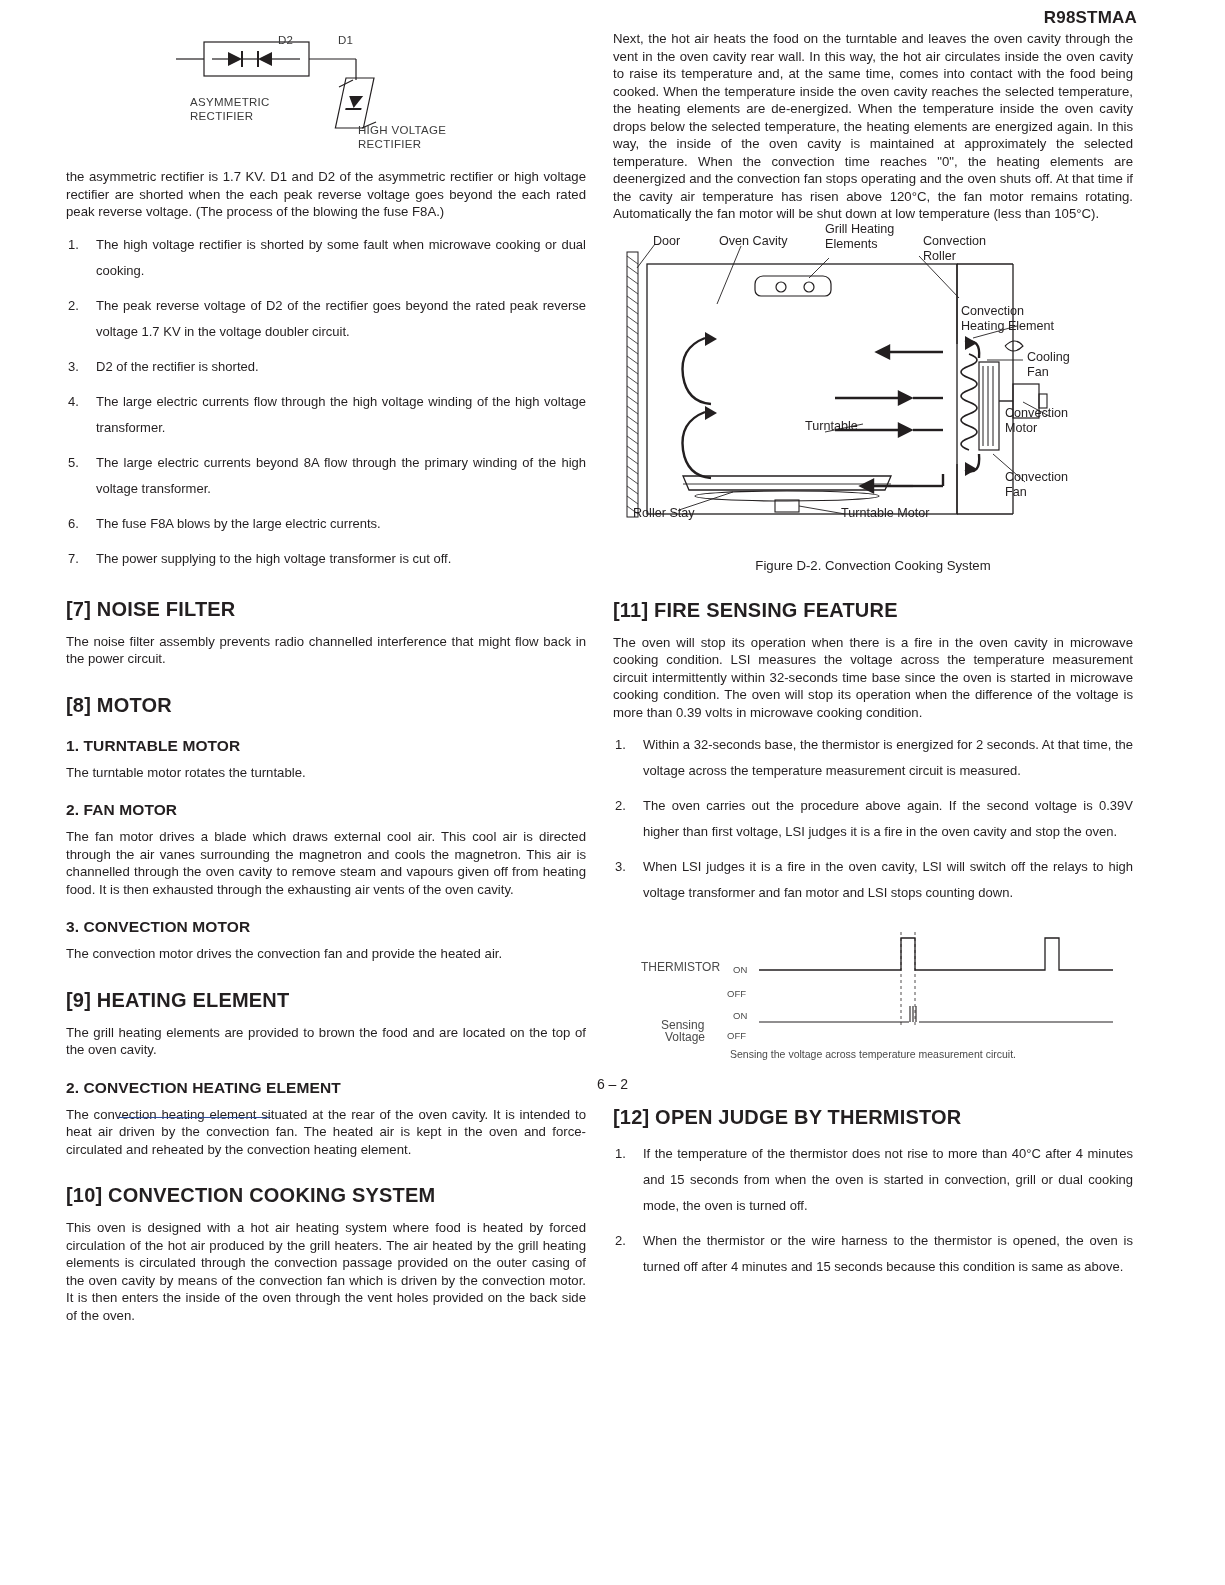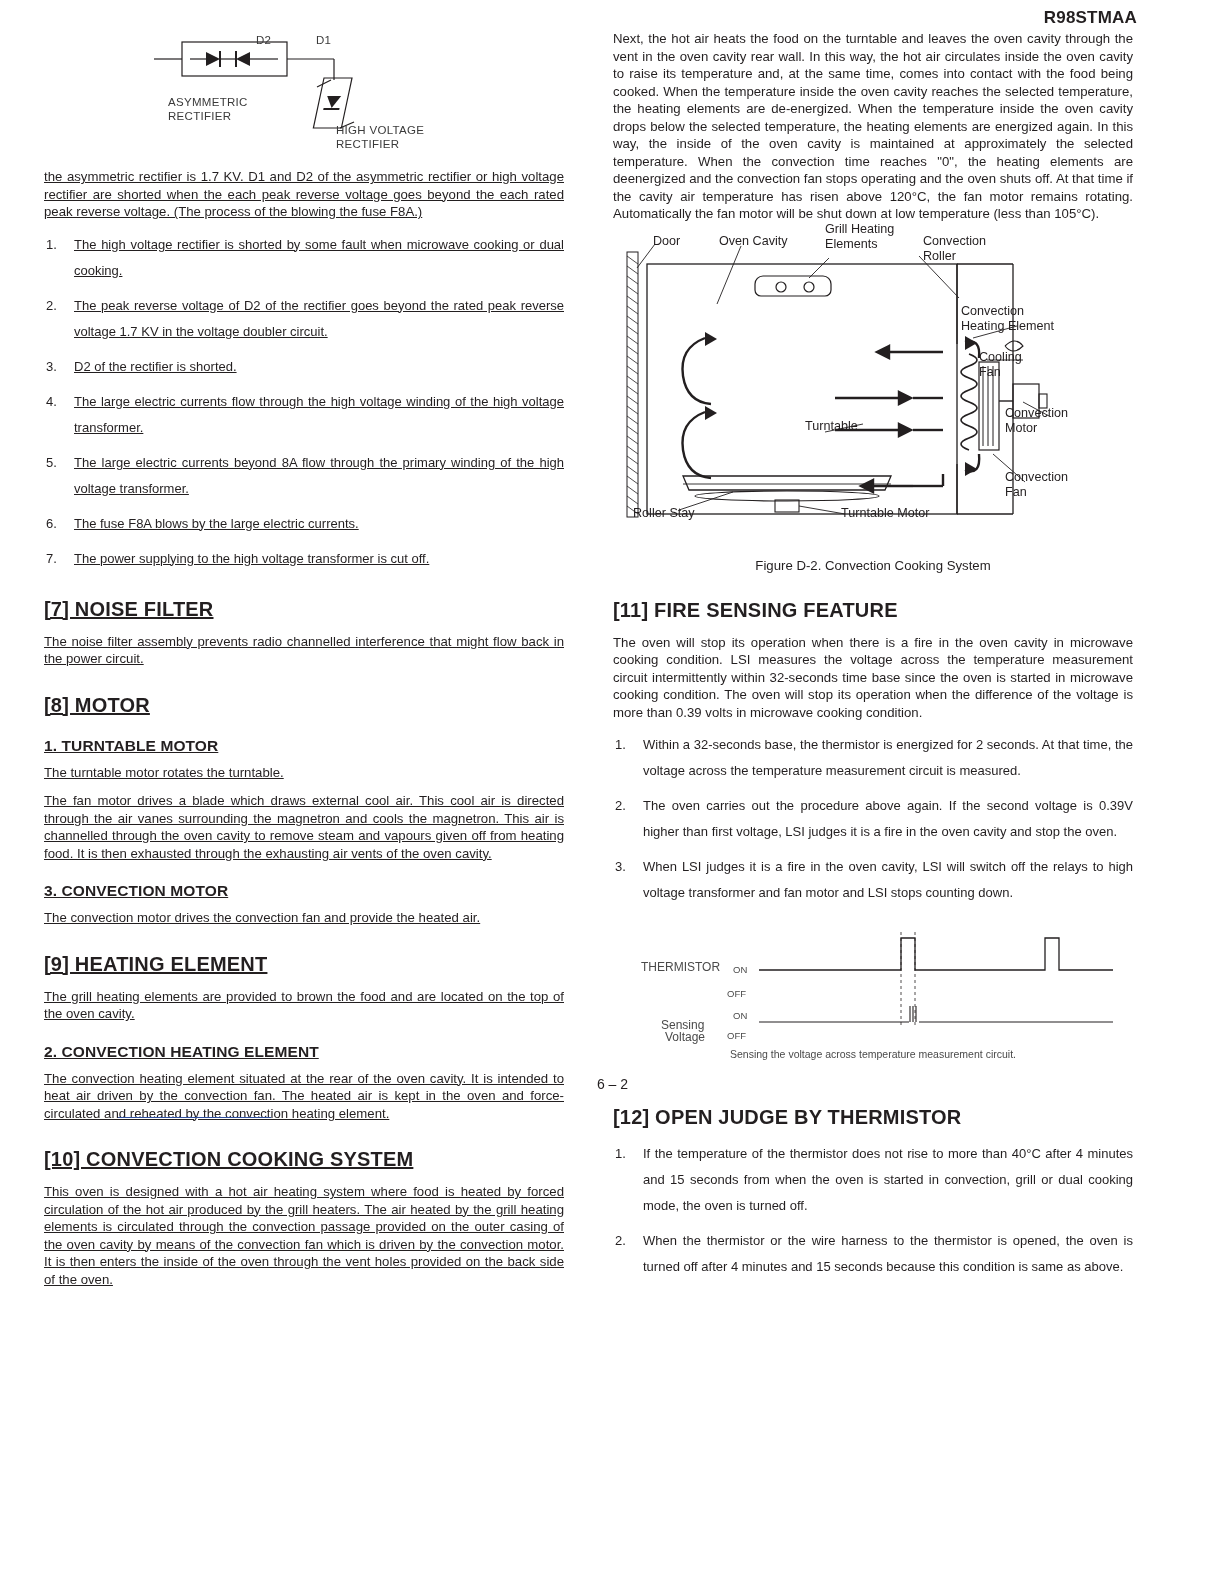--- a/index.html
+++ b/index.html
@@ -26,21 +26,21 @@
     right: 88px;
     font-size: 17px;
     font-weight: bold;
     letter-spacing: 0.2px;
   }
   .col {
     position: absolute;
     top: 30px;
     width: 520px;
   }
-  .col-left { left: 44px; text-decoration: underline; }
+  .col-left { left: 66px; }
   .col-right { left: 613px; }
 
   p.body {
     font-size: 13.2px;
     line-height: 17.5px;
     text-align: justify;
     margin: 0 0 11px 0;
   }
   h2.sec {
     font-size: 20px;
@@ -207,20 +207,21 @@
     </ol>
 
     <h2 class="sec">[7] NOISE FILTER</h2>
     <p class="body">The noise filter assembly prevents radio channelled interference that might flow back in the power circuit.</p>
 
     <h2 class="sec">[8] MOTOR</h2>
 
     <h3 class="sub">1. TURNTABLE MOTOR</h3>
     <p class="body">The turntable motor rotates the turntable.</p>
 
+    <h3 class="sub">2. FAN MOTOR</h3>
     <p class="body">The fan motor drives a blade which draws external cool air. This cool air is directed through the air vanes surrounding the magnetron and cools the magnetron. This air is channelled through the oven cavity to remove steam and vapours given off from heating food. It is then exhausted through the exhausting air vents of the oven cavity.</p>
 
     <h3 class="sub">3. CONVECTION MOTOR</h3>
     <p class="body">The convection motor drives the convection fan and provide the heated air.</p>
 
     <h2 class="sec">[9] HEATING ELEMENT</h2>
 
     <p class="body">The grill heating elements are provided to brown the food and are located on the top of the oven cavity.</p>
 
     <h3 class="sub">2. CONVECTION HEATING ELEMENT</h3>
@@ -355,21 +356,21 @@
         <span>Elements</span>
       </span>
       <span class="conv-lbl" style="left:310px; top:0px;">
         <span>Convection</span><br>
         <span>Roller</span>
       </span>
       <span class="conv-lbl" style="left:348px; top:70px;">
         <span>Convection</span><br>
         <span>Heating Element</span>
       </span>
-      <span class="conv-lbl" style="left:366px; top:116px;">
+      <span class="conv-lbl" style="left:366px; top:116px;padding-left:48px;">
         <span>Cooling</span><br>
         <span>Fan</span>
       </span>
       <span class="conv-lbl" style="left:392px; top:172px;">
         <span>Convection</span><br>
         <span>Motor</span>
       </span>
       <span class="conv-lbl" style="left:392px; top:236px;">
         <span>Convection</span><br>
         <span>Fan</span>

